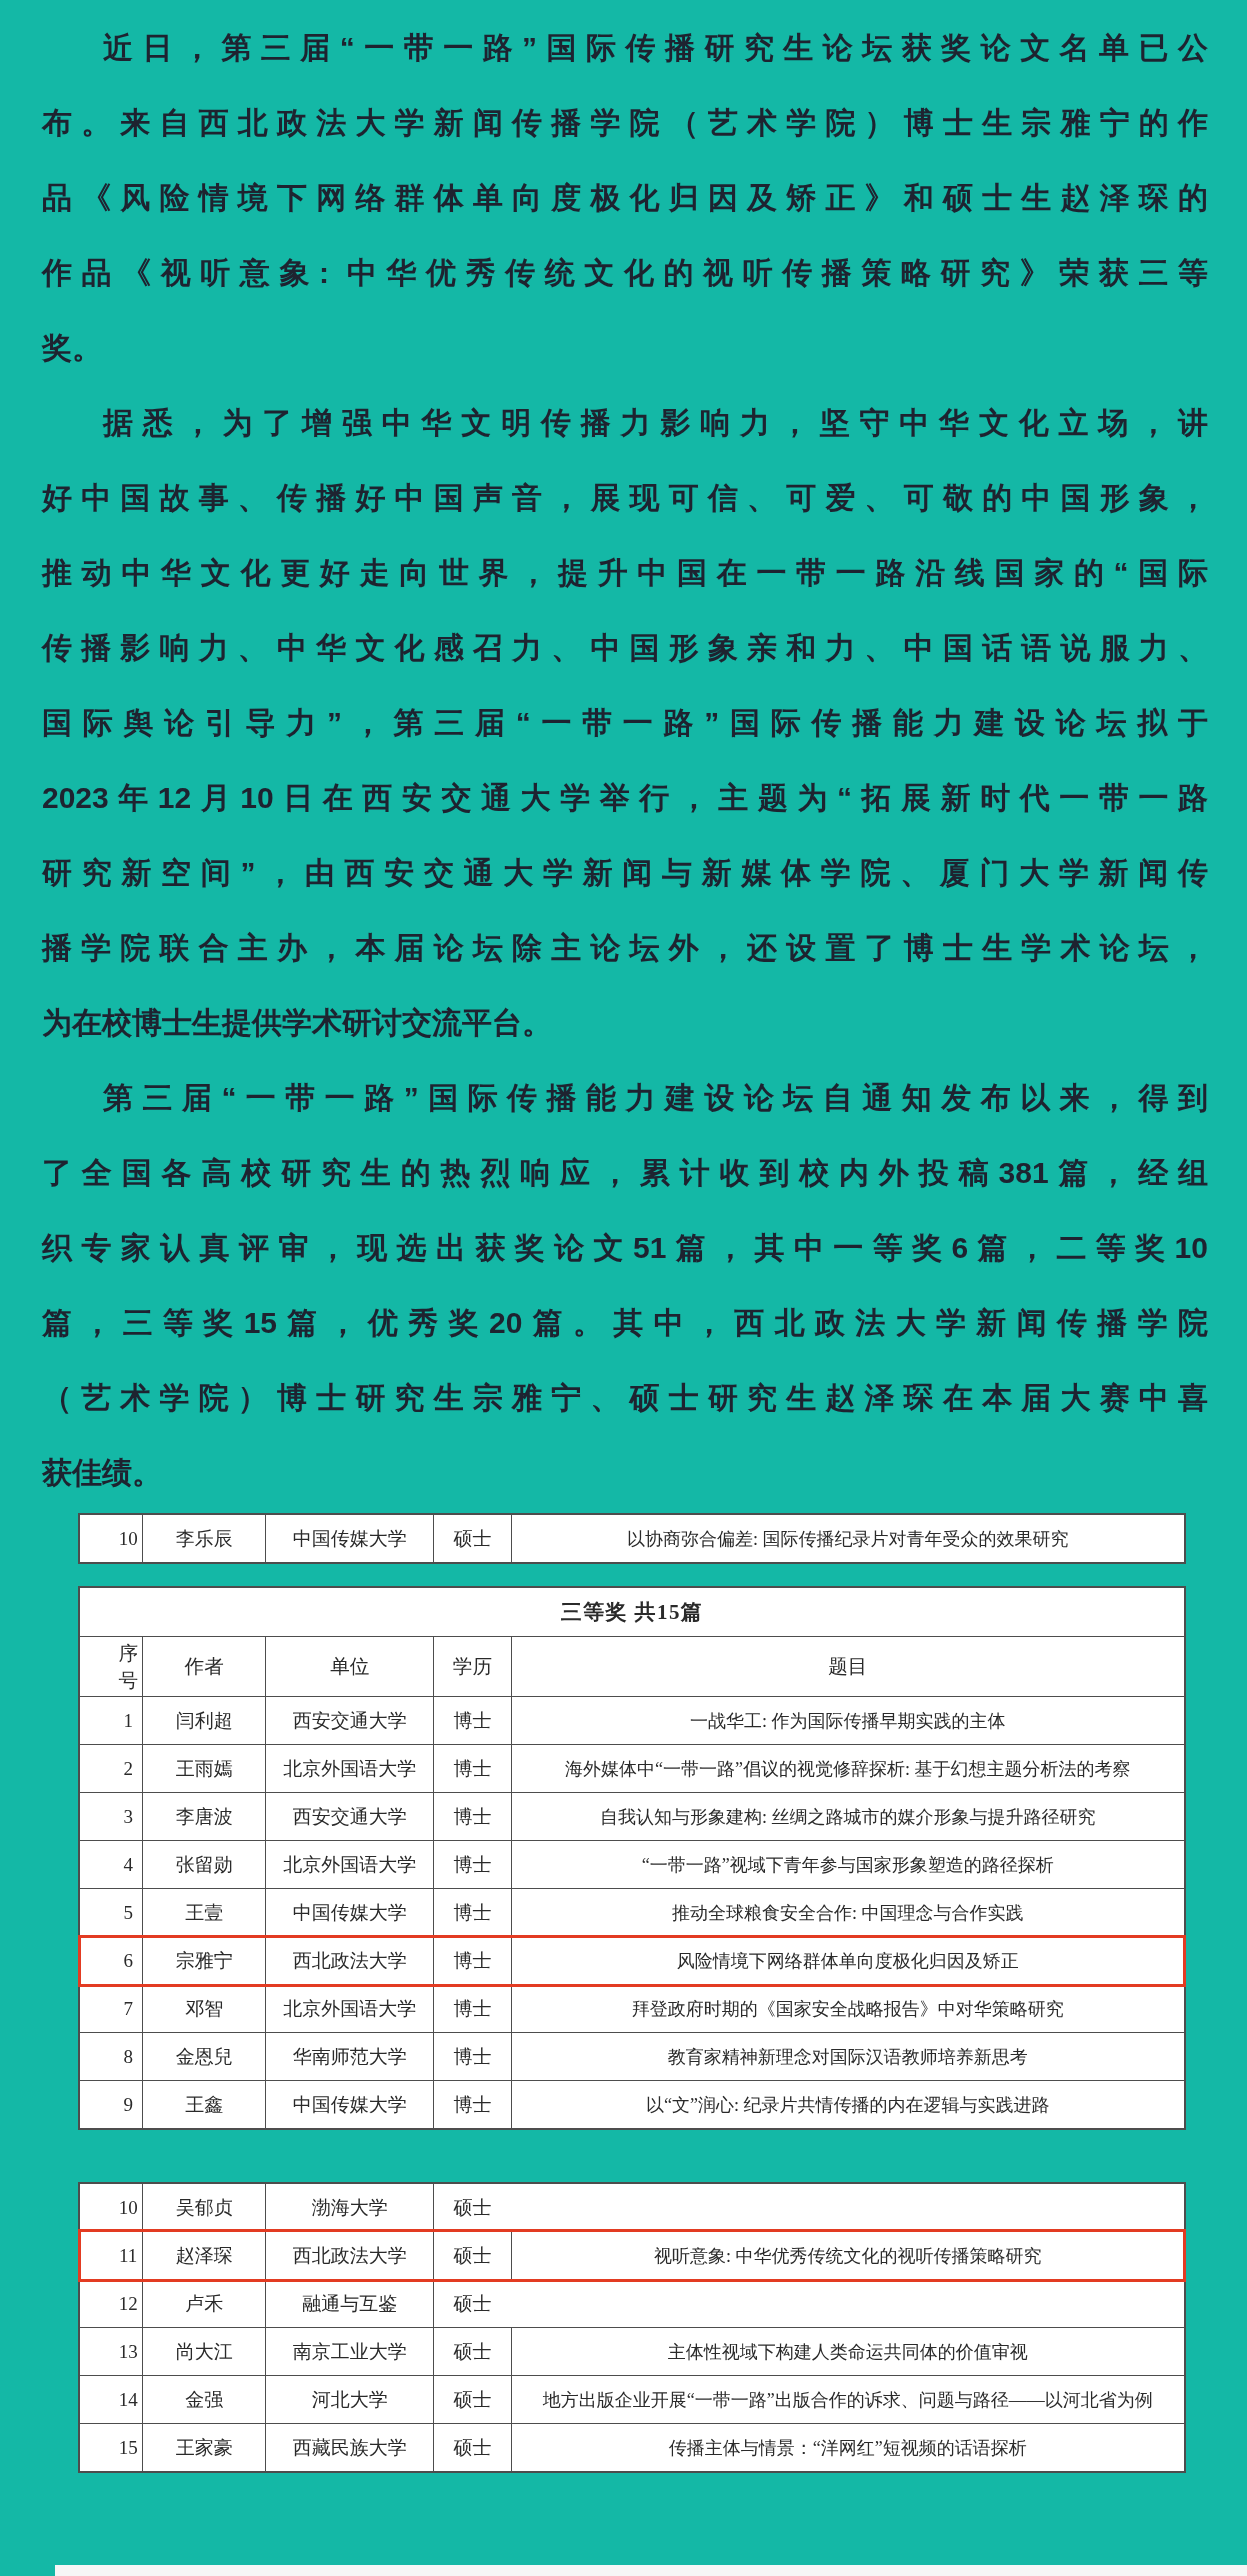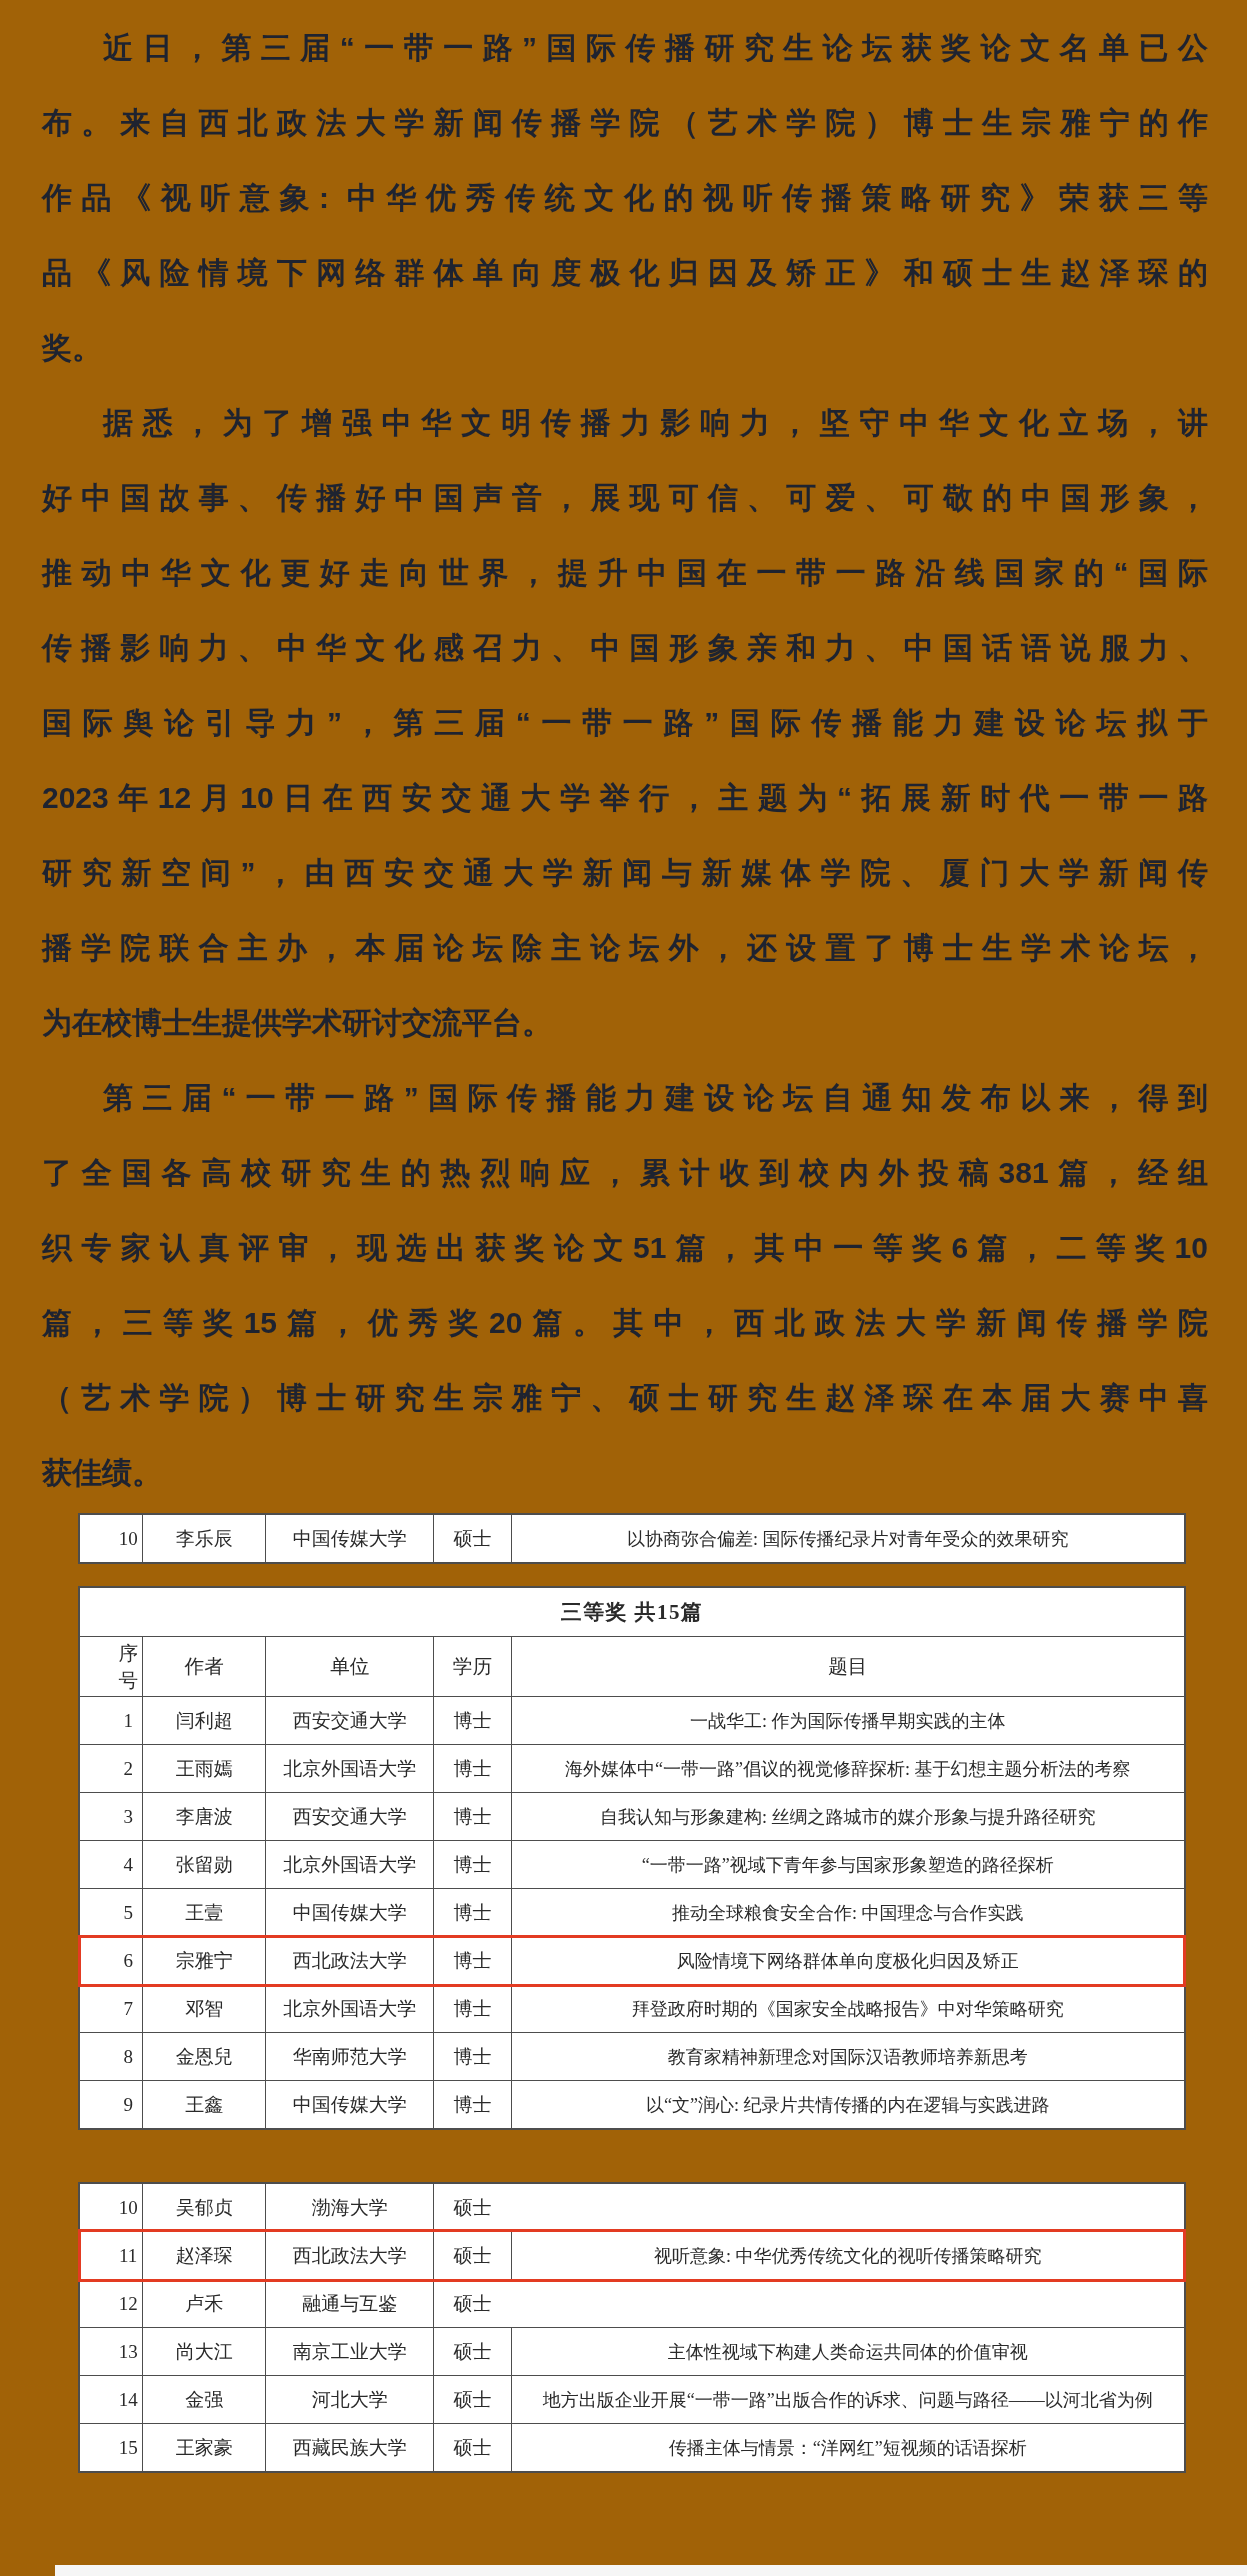--- a/index.html
+++ b/index.html
@@ -1,19 +1,19 @@
 <!DOCTYPE html>
 <html style="--body-text: #1e2330; --table-text: #2a2a2a; --table-border: #4d4d4d; --highlight-red: #e33b22; --footer-strip: #f6f6f6;font-size:10.8px"><head>
 <meta charset="utf-8">
 <style>
   html,body{ margin:0; padding:0; background:#ffffff; }
   .doc{
     position:relative;
     width:1247px; height:2576px;
-    background:#a16207;
+    background:#14b8a6;
     overflow:hidden;
     font-family:"Liberation Sans","DejaVu Sans",sans-serif;
   }
   
   .article{
     position:absolute; top:10px; left:42px; width:1166px;
   }
   .line{
     height:75px; line-height:75px;
     font-size:30px; font-weight:600;
@@ -64,22 +64,22 @@
   }
 </style>
 </head>
 <body>
 
 <div class="doc">
 
   <div class="article" id="article">
       <div class="line indent">近日，第三届“一带一路”国际传播研究生论坛获奖论文名单已公</div>
       <div class="line">布。来自西北政法大学新闻传播学院（艺术学院）博士生宗雅宁的作</div>
+      <div class="line">品《风险情境下网络群体单向度极化归因及矫正》和硕士生赵泽琛的</div>
       <div class="line">作品《视听意象: 中华优秀传统文化的视听传播策略研究》荣获三等</div>
-      <div class="line">品《风险情境下网络群体单向度极化归因及矫正》和硕士生赵泽琛的</div>
       <div class="line end">奖。</div>
       <div class="line indent">据悉，为了增强中华文明传播力影响力，坚守中华文化立场，讲</div>
       <div class="line">好中国故事、传播好中国声音，展现可信、可爱、可敬的中国形象，</div>
       <div class="line">推动中华文化更好走向世界，提升中国在一带一路沿线国家的“国际</div>
       <div class="line">传播影响力、中华文化感召力、中国形象亲和力、中国话语说服力、</div>
       <div class="line">国际舆论引导力”，第三届“一带一路”国际传播能力建设论坛拟于</div>
       <div class="line">2023年12月10日在西安交通大学举行，主题为“拓展新时代一带一路</div>
       <div class="line">研究新空间”，由西安交通大学新闻与新媒体学院、厦门大学新闻传</div>
       <div class="line">播学院联合主办，本届论坛除主论坛外，还设置了博士生学术论坛，</div>
       <div class="line end">为在校博士生提供学术研讨交流平台。</div>

